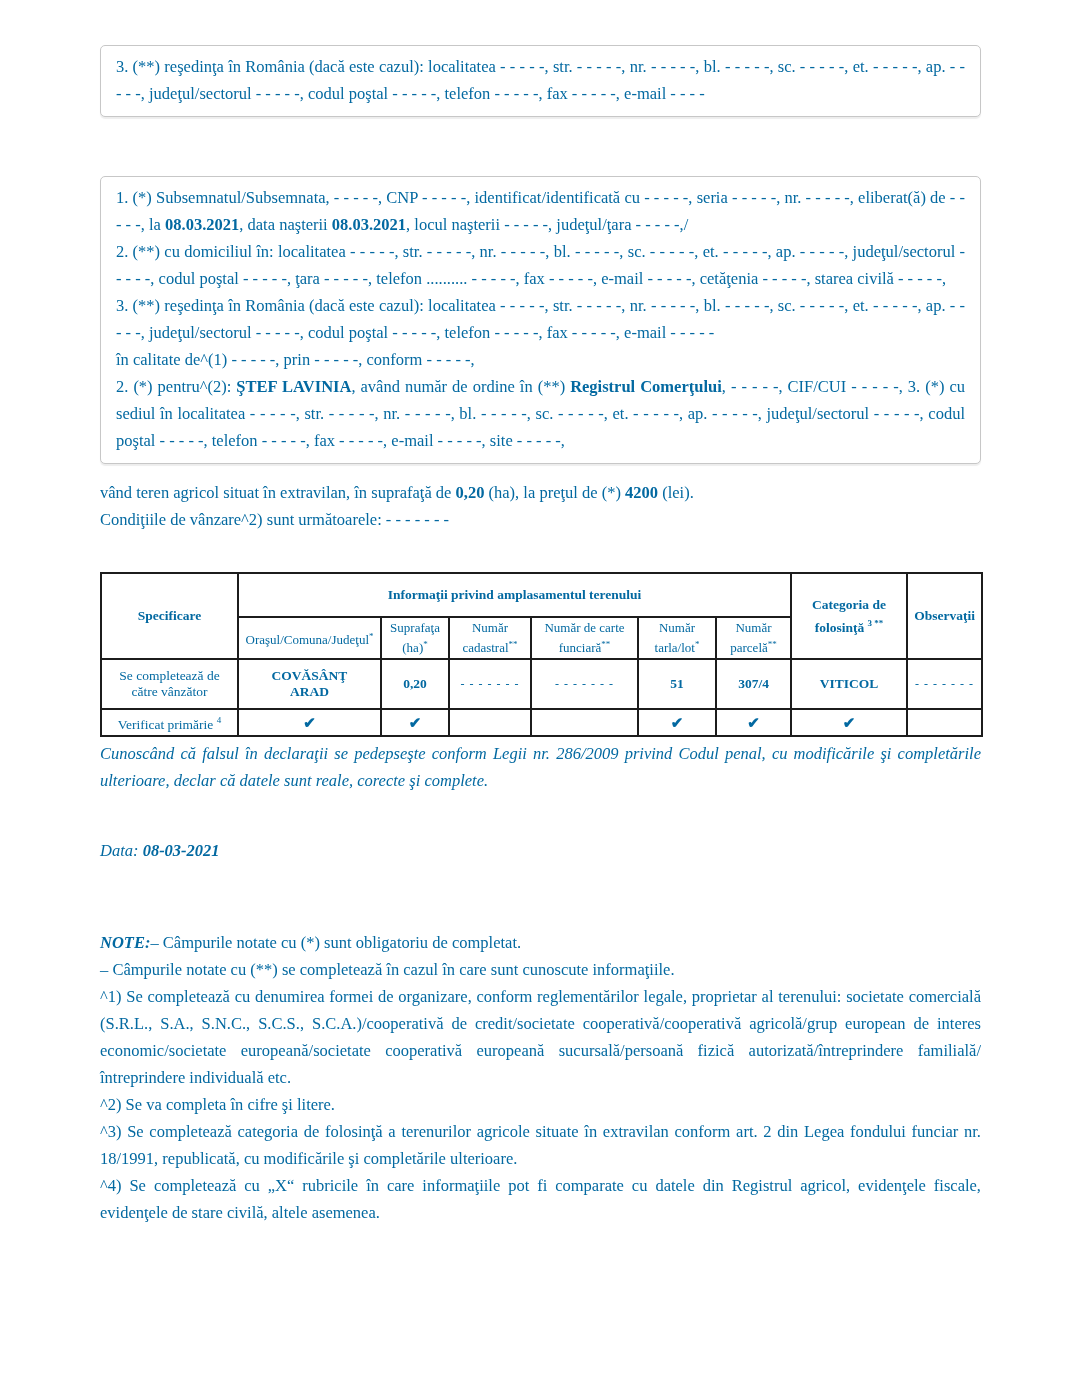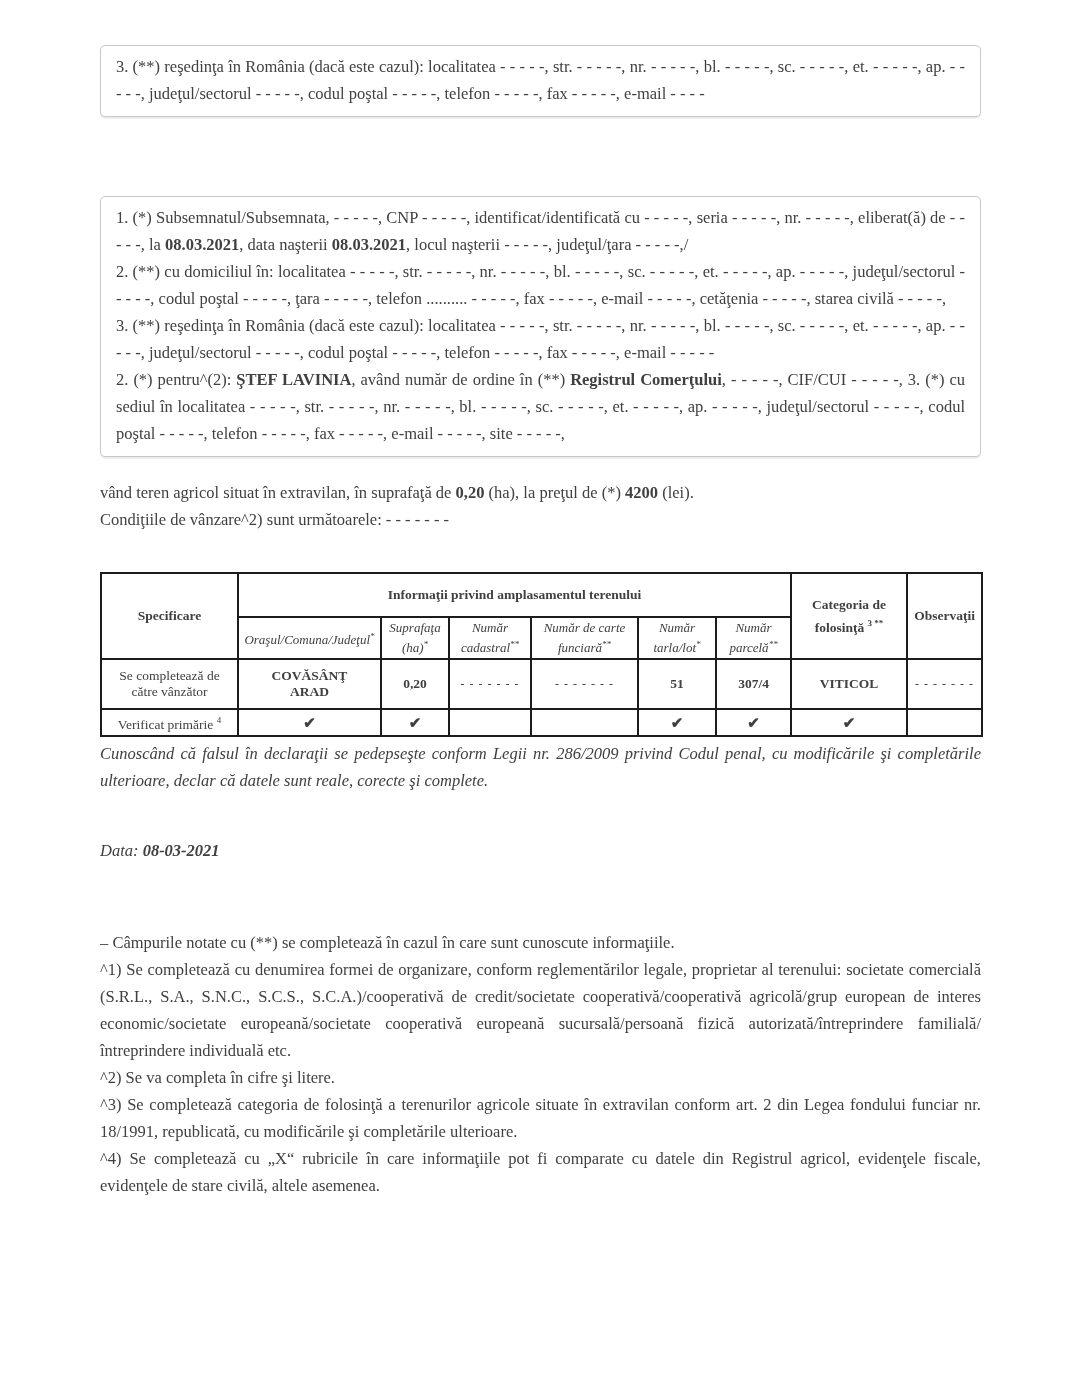--- a/index.html
+++ b/index.html
@@ -1,41 +1,41 @@
 <!DOCTYPE html>
 <html><head>
 <meta charset="utf-8">
 <style>
   html,body{margin:0;padding:0;background:#ffffff;}
   .page{position:relative;width:1079px;height:1400px;background:#ffffff;overflow:hidden;
-        font-family:"Liberation Serif", serif;color:#404040;}
+        font-family:"Liberation Serif", serif;color:#0369a1;}
   .content{position:absolute;left:100px;top:0;width:881px;}
   p{margin:0;}
   .b{font-weight:bold;}
   .i{font-style:italic;}
   .just{text-align:justify;line-height:27px;font-size:16.5px;}
   .plain{line-height:27px;font-size:16.5px;}
 
   .formbox{position:absolute;left:0;width:849px;border:1px solid #c7c7c7;border-radius:5px;
            padding:7px 15px 9px 15px;box-shadow:0 2px 1px rgba(0,0,0,0.07);background:#fff;}
   .box1{top:45px;}
-  .box2{top:196px;}
+  .box2{top:176px;}
   .box2 p{margin:0;}
 
   .intro{position:absolute;left:0;top:479px;width:881px;}
 
   table.land{position:absolute;left:0;top:572px;width:881px;border-collapse:collapse;
              table-layout:fixed;}
   table.land th,table.land td{border:2px solid #1c1c1c;padding:2px 4px;vertical-align:middle;
              font-family:"Liberation Serif", serif;overflow:hidden;}
   th.hb{font-weight:bold;font-size:13.5px;text-align:center;line-height:18px;}
   th.sub{font-weight:normal;font-size:13px;text-align:center;line-height:16px;}
   .info-inner{max-width:255px;margin:0 auto;line-height:26px;}
   tr.hrow1{height:44px;}
-  tr.hrow2{height:40px;font-style:italic;}
+  tr.hrow2{height:40px;}
   tr.drow1{height:50px;}
   tr.drow2{height:20px;}
   td.rowlabel{font-size:13.5px;text-align:center;line-height:16px;padding-left:6px;}
   td.cell{font-size:13.5px;text-align:center;}
   td.cbold{font-weight:bold;}
   td.place{white-space:pre-line;line-height:16px;}
   td.dash{font-size:12px;letter-spacing:1px;font-weight:normal;}
   td.check{font-weight:bold;font-size:15px;}
 
   .decl{position:absolute;left:0;top:740px;width:881px;font-style:italic;}
@@ -50,20 +50,21 @@
   <div class="content">
 
     <div class="formbox box1">
       <p class="just"><span>3. (**) reşedinţa în România (dacă este cazul): localitatea - - - - -, str. - - - - -, nr. - - - - -, bl. - - - - -, sc. - - - - -, et. - - - - -, ap. - - - - -, judeţul/sectorul - - - - -, codul poştal - - - - -, telefon - - - - -, fax - - - - -, e-mail - - - -</span></p>
     </div>
 
     <div class="formbox box2">
       <p class="just"><span>1. (*) Subsemnatul/Subsemnata, - - - - -, CNP - - - - -, identificat/identificată cu - - - - -, seria - - - - -, nr. - - - - -, eliberat(ă) de - - - - -, la </span><span class="b">08.03.2021</span><span>, data naşterii </span><span class="b">08.03.2021</span><span>, locul naşterii - - - - -, judeţul/ţara - - - - -,/</span></p>
       <p class="just"><span>2. (**) cu domiciliul în: localitatea - - - - -, str. - - - - -, nr. - - - - -, bl. - - - - -, sc. - - - - -, et. - - - - -, ap. - - - - -, judeţul/sectorul - - - - -, codul poştal - - - - -, ţara - - - - -, telefon .......... - - - - -, fax - - - - -, e-mail - - - - -, cetăţenia - - - - -, starea civilă - - - - -,</span></p>
       <p class="just"><span>3. (**) reşedinţa în România (dacă este cazul): localitatea - - - - -, str. - - - - -, nr. - - - - -, bl. - - - - -, sc. - - - - -, et. - - - - -, ap. - - - - -, judeţul/sectorul - - - - -, codul poştal - - - - -, telefon - - - - -, fax - - - - -, e-mail - - - - -</span></p>
+      <p class="just"><span>în calitate de^(1) - - - - -, prin - - - - -, conform - - - - -,</span></p>
       <p class="just"><span>2. (*) pentru^(2): </span><span class="b">ŞTEF LAVINIA</span><span>, având număr de ordine în (**) </span><span class="b">Registrul Comerţului</span><span>, - - - - -, CIF/CUI - - - - -, 3. (*) cu sediul în localitatea - - - - -, str. - - - - -, nr. - - - - -, bl. - - - - -, sc. - - - - -, et. - - - - -, ap. - - - - -, judeţul/sectorul - - - - -, codul poştal - - - - -, telefon - - - - -, fax - - - - -, e-mail - - - - -, site - - - - -,</span></p>
     </div>
 
     <div class="intro">
       <p class="plain"><span>vând teren agricol situat în extravilan, în suprafaţă de </span><span class="b">0,20</span><span> (ha), la preţul de (*) </span><span class="b">4200</span><span> (lei).</span></p>
       <p class="plain">Condiţiile de vânzare^2) sunt următoarele: - - - - - - -</p>
     </div>
 
     <table class="land">
       <colgroup>
@@ -134,20 +135,21 @@
         <td class="cell"></td>
       </tr>
     </tbody>
       </table>
 
     <p class="just decl">Cunoscând că falsul în declaraţii se pedepseşte conform Legii nr. 286/2009 privind Codul penal, cu modificările şi completările ulterioare, declar că datele sunt reale, corecte şi complete.</p>
 
     <p class="dateline"><span>Data: </span><span class="b">08-03-2021</span></p>
 
     <div class="notes">
+      <p class="just"><span class="b i">NOTE:</span><span>– Câmpurile notate cu (*) sunt obligatoriu de completat.</span></p>
       <p class="just">– Câmpurile notate cu (**) se completează în cazul în care sunt cunoscute informaţiile.</p>
       <p class="just">^1) Se completează cu denumirea formei de organizare, conform reglementărilor legale, proprietar al terenului: societate comercială (S.R.L., S.A., S.N.C., S.C.S., S.C.A.)/cooperativă de credit/societate cooperativă/cooperativă agricolă/grup european de interes economic/societate europeană/societate cooperativă europeană sucursală/persoană fizică autorizată/întreprindere familială/întreprindere individuală etc.</p>
       <p class="just">^2) Se va completa în cifre şi litere.</p>
       <p class="just">^3) Se completează categoria de folosinţă a terenurilor agricole situate în extravilan conform art. 2 din Legea fondului funciar nr. 18/1991, republicată, cu modificările şi completările ulterioare.</p>
       <p class="just">^4) Se completează cu „X“ rubricile în care informaţiile pot fi comparate cu datele din Registrul agricol, evidenţele fiscale, evidenţele de stare civilă, altele asemenea.</p>
     </div>
 
   </div>
 </div>
 

